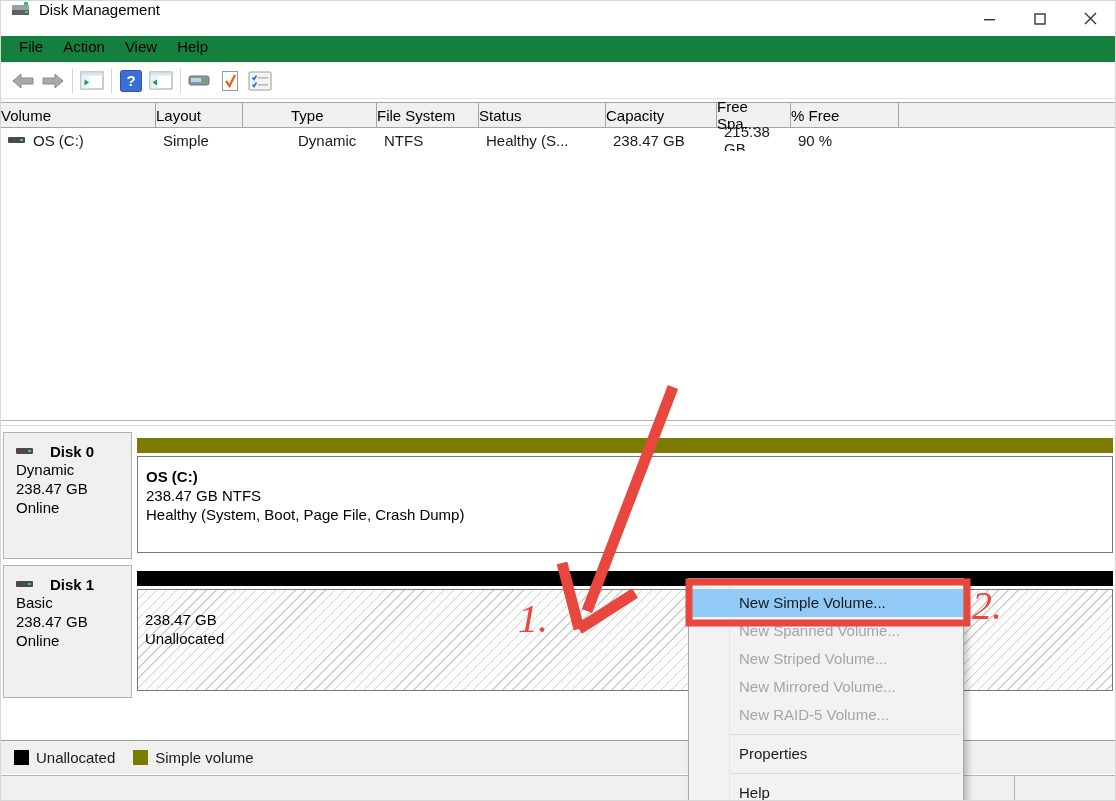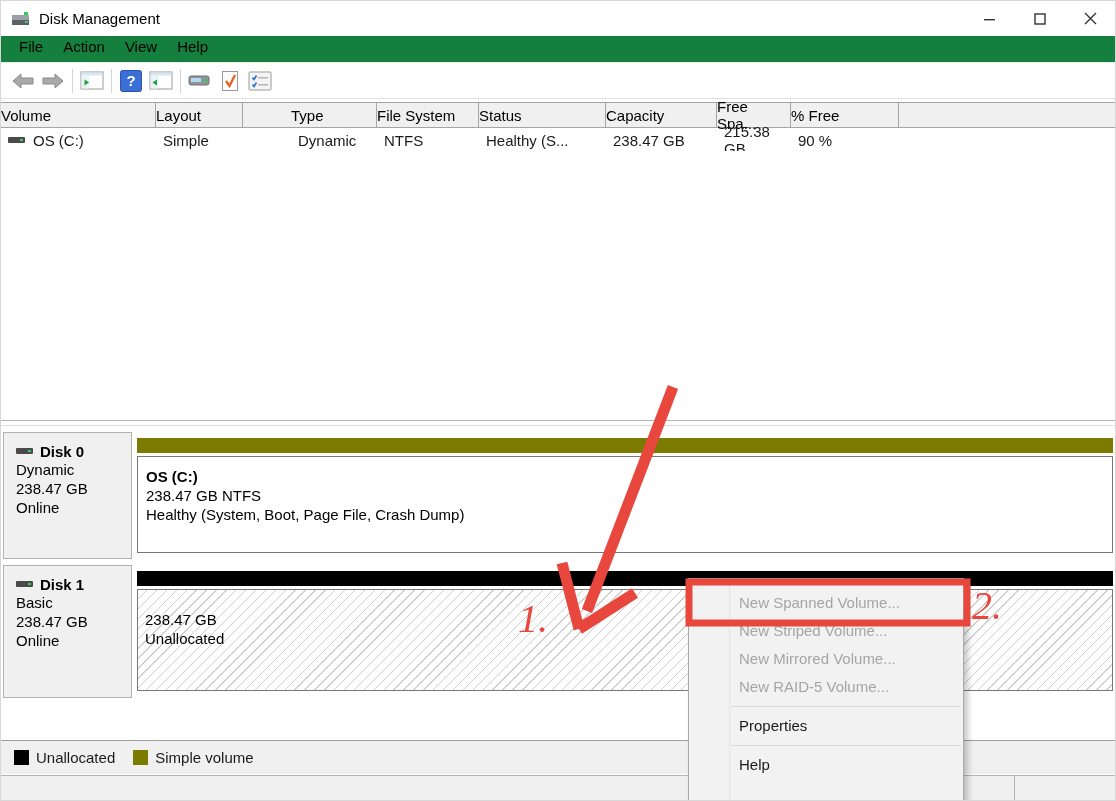--- a/index.html
+++ b/index.html
@@ -1,20 +1,20 @@
 <!DOCTYPE html>
 <html><head>
 <meta charset="utf-8">
 <style>
   html,body{margin:0;padding:0;}
   body{width:1116px;height:801px;overflow:hidden;font-family:"Liberation Sans",sans-serif;font-size:15px;color:#1a1a1a;background:#fff;}
   #window{position:relative;width:1116px;height:801px;background:#fff;box-sizing:border-box;border:1px solid #d7d7d7;overflow:hidden;}
 
   
-  .titlebar{position:absolute;left:0;top:0;width:100%;height:35px;display:flex;align-items:center;background:#fff;}
+  .titlebar{position:absolute;left:0;top:0;width:100%;height:35px;display:flex;align-items:flex-start;background:#fff;}
   .titlebar .app-icon{margin:0 8px 0 10px;display:flex;}
   .title-text{font-size:15px;color:#000;}
   .win-controls{position:absolute;right:0;top:0;height:35px;display:flex;}
   .win-btn{width:50px;height:35px;display:flex;align-items:center;justify-content:center;}
 
   
   .menubar{position:absolute;left:0;top:35px;width:100%;height:26px;display:flex;align-items:flex-start;padding-left:8px;background:#15803d;box-sizing:border-box;}
   .menu-top-item{padding:2px 10px;color:#000;}
 
   
@@ -31,21 +31,21 @@
   .list-row{position:absolute;left:0;top:128px;width:1116px;height:22px;display:flex;align-items:center;background:#fff;}
   .rcell{padding-left:7px;box-sizing:border-box;display:flex;align-items:center;gap:6px;}
   .list-body{position:absolute;left:0;top:150px;width:1116px;height:268px;background:#fff;}
 
   
   .split-a{position:absolute;left:0;top:419px;width:1116px;height:1px;background:#b3b3b3;}
   .split-b{position:absolute;left:0;top:424px;width:1116px;height:1px;background:#dcdcdc;}
 
   
   .disk-panel{position:absolute;left:2px;width:129px;background:#f0f0f0;border:1px solid #b2b2b2;box-sizing:border-box;padding:10px 0 0 12px;}
-  .disk-title{display:flex;align-items:center;gap:5px;font-weight:bold;color:#000;}
+  .disk-title{display:flex;align-items:center;gap:15px;font-weight:bold;color:#000;}
   .disk-line{line-height:19px;color:#000;}
   .strip{position:absolute;left:136px;width:976px;height:15px;}
   .volbox{position:absolute;left:136px;width:976px;background:#fff;border:1px solid #787878;box-sizing:border-box;}
   .volbox .vb-inner{padding:10px 0 0 8px;}
   .vb-line{line-height:19px;color:#000;}
   .vb-title{font-weight:bold;}
   .hatchbox{background:repeating-linear-gradient(135deg,#ffffff 0px,#ffffff 6px,#cfcfcf 6px,#cfcfcf 7px);}
   .hatchbox .vb-inner{padding:20px 0 0 7px;}
 
   
@@ -257,20 +257,21 @@
       <span class="swatch swatch-olive"></span>
       <span>Simple volume</span>
     </div>
   </div>
   <div class="bottom-line"></div>
   <div class="bottom-area"></div>
   <div class="bottom-vline"></div>
 
   <div class="ctx-menu">
     <div class="ctx-gutter"></div>
+    <div class="ctx-item highlighted">New Simple Volume...</div>
     <div class="ctx-item disabled">New Spanned Volume...</div>
     <div class="ctx-item disabled">New Striped Volume...</div>
     <div class="ctx-item disabled">New Mirrored Volume...</div>
     <div class="ctx-item disabled">New RAID-5 Volume...</div>
     <div class="ctx-sep"></div>
     <div class="ctx-item">Properties</div>
     <div class="ctx-sep"></div>
     <div class="ctx-item">Help</div>
   </div>
 

